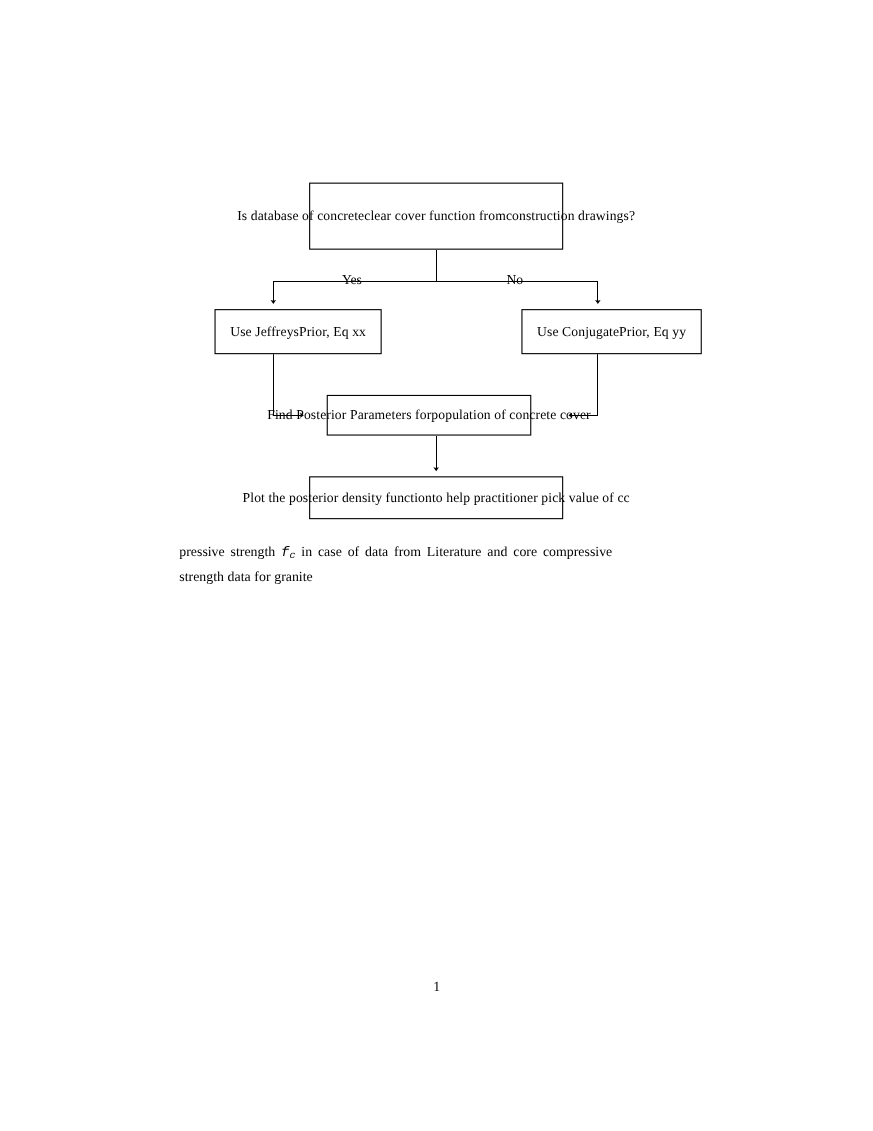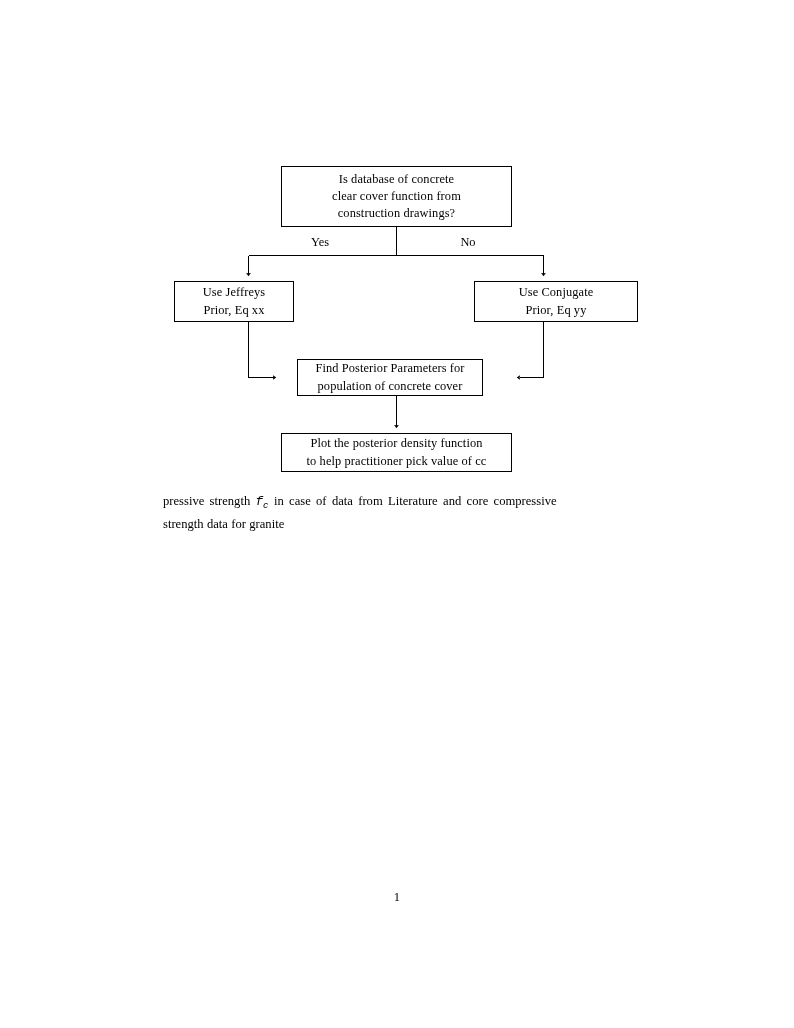--- a/index.html
+++ b/index.html
@@ -41,44 +41,45 @@
     height: 490px;
     overflow: visible;
   }
 
   .node {
     position: absolute;
     box-sizing: border-box;
     border: 1px solid #000000;
     background: #ffffff;
     display: flex;
-    flex-direction: column;
+    flex-direction: row;
     align-items: center;
     justify-content: center;
     text-align: center;
     font-size: 12.4px;
     line-height: 17.2px;
     letter-spacing: 0.1px;
     color: #000;
   }
   .node .ln { display: block; white-space: nowrap; }
 
   #node-decision   { left: 281px; top: 166px; width: 231px; height: 61px; }
-  #node-jeffreys   { left: 174px; top: 281px; width: 120px; height: 41px; }
+  #node-jeffreys   { left: 195px; top: 281px; width: 152px; height: 41px; }
   #node-conjugate  { left: 474px; top: 281px; width: 164px; height: 41px; }
   #node-posterior  { left: 297px; top: 359px; width: 186px; height: 37px; }
   #node-plot       { left: 281px; top: 433px; width: 231px; height: 39px; }
 
   .edge-label {
     position: absolute;
     font-size: 12.4px;
     line-height: 14px;
     white-space: nowrap;
     color: #000;
     text-align: center;
+    margin-top: 12px;
   }
   #label-yes { left: 290px; top: 235px; width: 60px; }
   #label-no  { left: 438px; top: 235px; width: 60px; }
 
   
   #caption {
     position: absolute;
     left: 163px;
     top: 492px;
     width: 467px;

